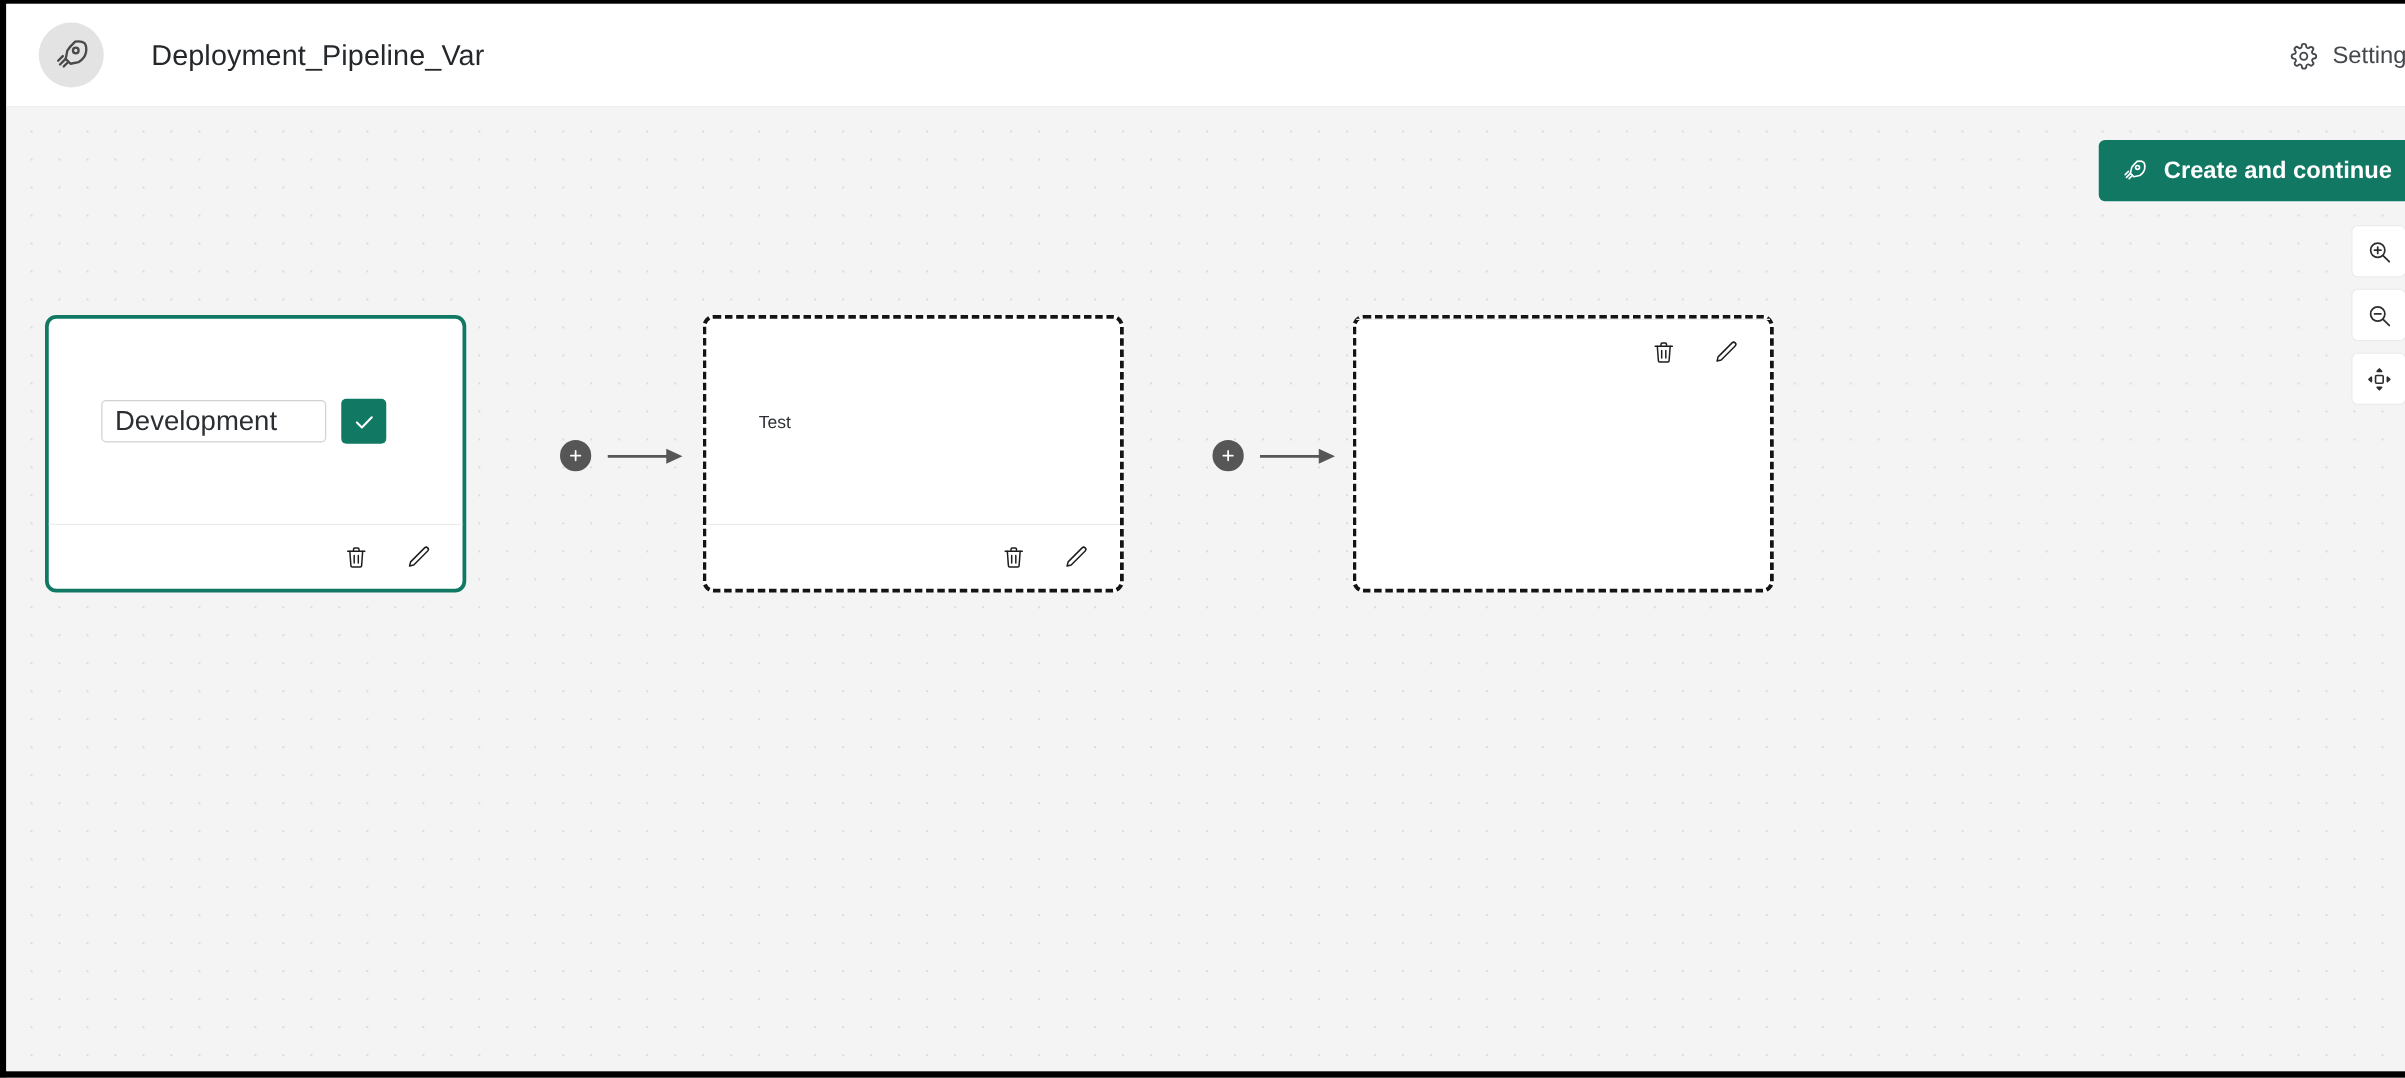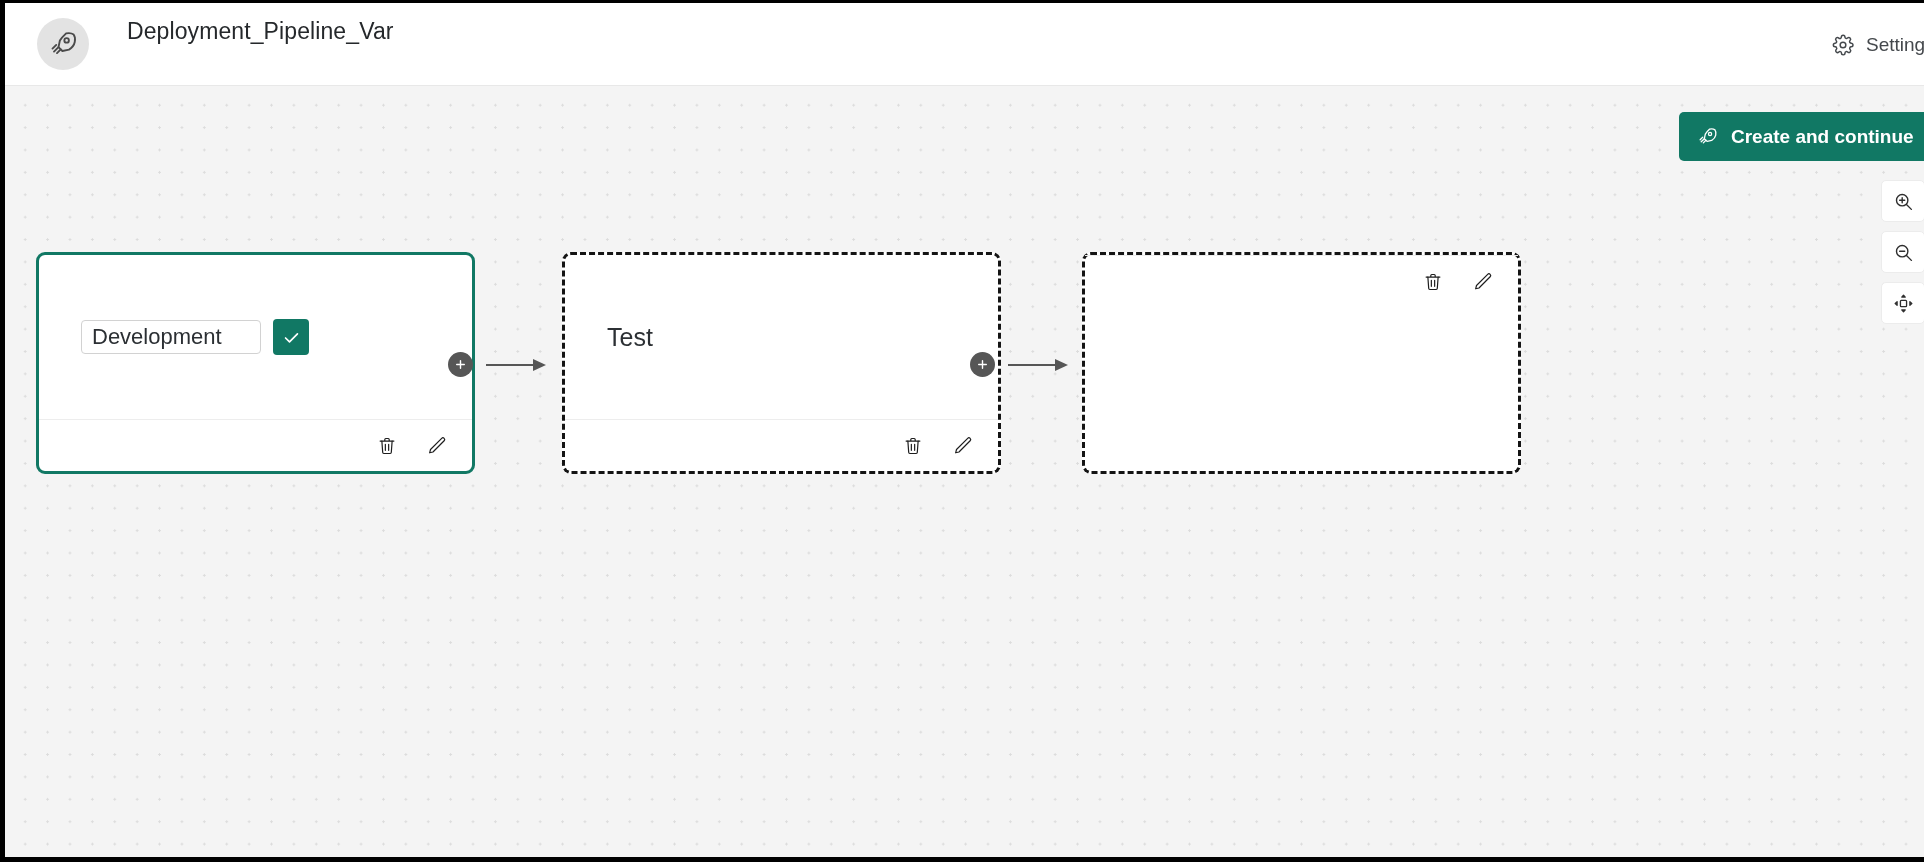--- a/index.html
+++ b/index.html
@@ -32,22 +32,22 @@
     right: 0;
     height: 83px;
     background: #ffffff;
     border-bottom: 1px solid #e8e8e8;
     display: flex;
     align-items: center;
     box-sizing: border-box;
   }
   .header-left {
     display: flex;
-    align-items: flex-start;
-    margin-left: 32px;
+    align-items: center;
+    padding-left: 26px;
   }
   .app-avatar {
     width: 52px;
     height: 52px;
     border-radius: 50%;
     background: #e3e3e3;
     display: flex;
     align-items: center;
     justify-content: center;
     flex: none;
@@ -143,21 +143,21 @@
   .zoom-btn svg { display: block; }
 
   
   .flow {
     position: absolute;
     left: 0;
     top: 0;
   }
   .node {
     position: absolute;
-    width: 439px;
+    width: 337px;
     height: 222px;
     background: #ffffff;
     border-radius: 9px;
     box-sizing: border-box;
     display: flex;
     flex-direction: column;
   }
   .node.dashed {
     border: 3px dashed #141414;
   }
@@ -165,21 +165,21 @@
     border: 3px solid #117864;
   }
   .node-body {
     flex: 1 1 auto;
     position: relative;
     display: flex;
     align-items: center;
     padding: 0 0 0 42px;
   }
   .node-label {
-    font-size: 25px;
+    font-size: 14px;
     color: #2c3034;
   }
   .node-edit-row {
     display: flex;
     align-items: center;
     gap: 12px;
   }
   .node-input {
     width: 180px;
     height: 34px;

